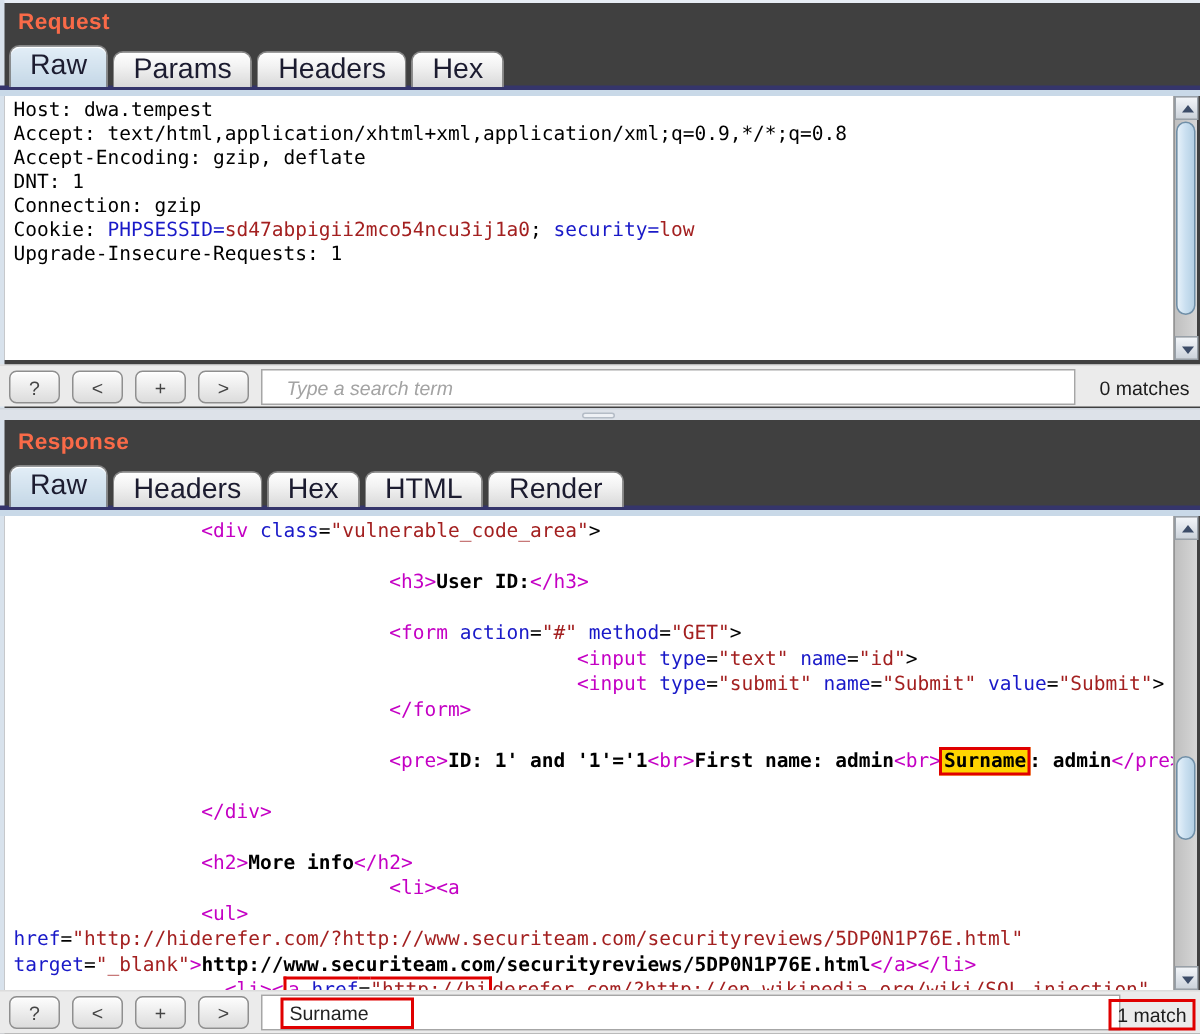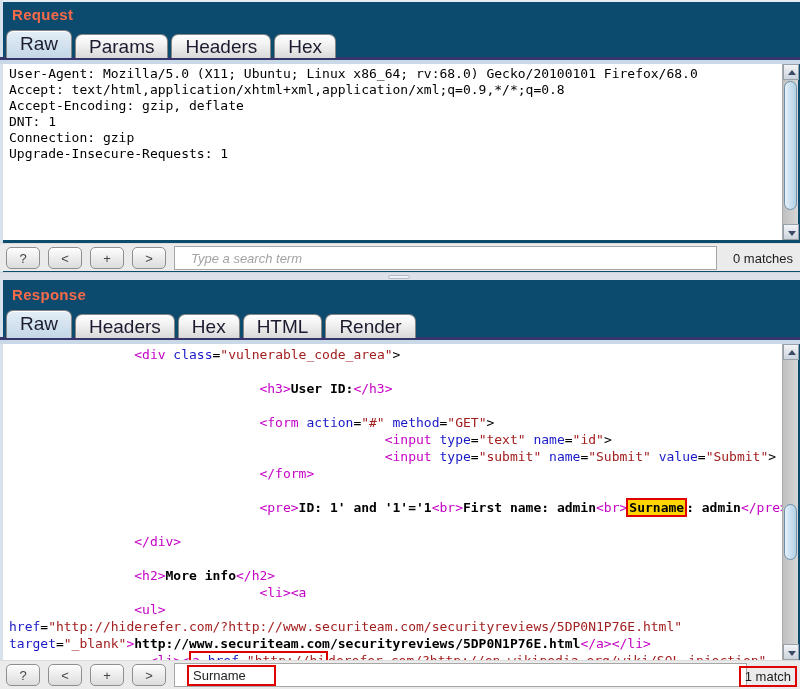--- a/index.html
+++ b/index.html
@@ -2,21 +2,21 @@
 <html style="--accent: #f96a48; --blue: #1919c8; --red: #a32020; --magenta: #c400c4; --hl: #ffd500; --annot: #e00000; --tabsel: #cbdcea; --navy: #35356b; --strip: #c9d9e8;"><head>
 <meta charset="utf-8">
 <style>
   :root{
     --accent:#f96a48; --blue:#1919c8; --red:#a32020; --magenta:#c400c4;
     --hl:#ffd500; --annot:#e00000; --tabsel:#cbdcea; --navy:#35356b; --strip:#c9d9e8;
   }
   *{box-sizing:border-box;}
   html,body{margin:0;padding:0;width:800px;height:689px;overflow:hidden;
     background:#fff;font-family:"Liberation Sans",sans-serif;}
-  #frame{position:absolute;left:0;top:0;width:800px;height:689px;background:#0c4a6e;}
+  #frame{position:absolute;left:0;top:0;width:800px;height:689px;background:#404040;}
   .edge-left{position:absolute;left:0;top:0;width:3px;height:689px;background:#d8e2ec;}
   .edge-top{position:absolute;left:0;top:0;width:800px;height:2px;background:#e7edf4;}
 
   .panel-title{position:absolute;left:12px;font-size:15px;font-weight:bold;color:var(--accent);
     letter-spacing:.3px;}
   #req-title{top:6px;} #resp-title{top:286px;}
 
   .tabbar{position:absolute;left:6px;display:flex;align-items:flex-end;gap:3px;z-index:3;height:28px;}
   #req-tabs{top:30px;} #resp-tabs{top:310px;}
   .tab{height:24px;padding:0 13px;line-height:23px;font-size:19px;color:#1c1c30;
@@ -90,25 +90,26 @@
   <div class="tabbar" id="req-tabs">
       <div class="tab sel">Raw</div>
       <div class="tab">Params</div>
       <div class="tab">Headers</div>
       <div class="tab">Hex</div>
     </div>
   <div class="tab-underline" id="req-underline"></div>
   <div class="tab-strip" id="req-strip"></div>
 
   <div class="code-area" id="req-code">
-      <div class="cl"><span class="k">User-Agent: Mozilla/5.0 (X11; Ubuntu; Linux x86_64; rv:68.0) Gecko/20100101 Firefox/68.0</span></div>
+      <div class="cl"><span class="k">Host: dwa.tempest</span></div>
       <div class="cl"><span class="k">Accept: text/html,application/xhtml+xml,application/xml;q=0.9,*/*;q=0.8</span></div>
       <div class="cl"><span class="k">Accept-Encoding: gzip, deflate</span></div>
       <div class="cl"><span class="k">DNT: 1</span></div>
       <div class="cl"><span class="k">Connection: gzip</span></div>
+      <div class="cl"><span class="k">Cookie: </span><span class="b">PHPSESSID=</span><span class="r">sd47abpigii2mco54ncu3ij1a0</span><span class="k">; </span><span class="b">security=</span><span class="r">low</span></div>
       <div class="cl"><span class="k">Upgrade-Insecure-Requests: 1</span></div>
     </div>
 
   <div class="vscroll" id="req-scroll">
     <div class="sb-btn sb-up"></div>
     <div class="sb-thumb" id="req-thumb"></div>
     <div class="sb-btn sb-dn"></div>
   </div>
 
   <div class="searchbar" id="req-search">

